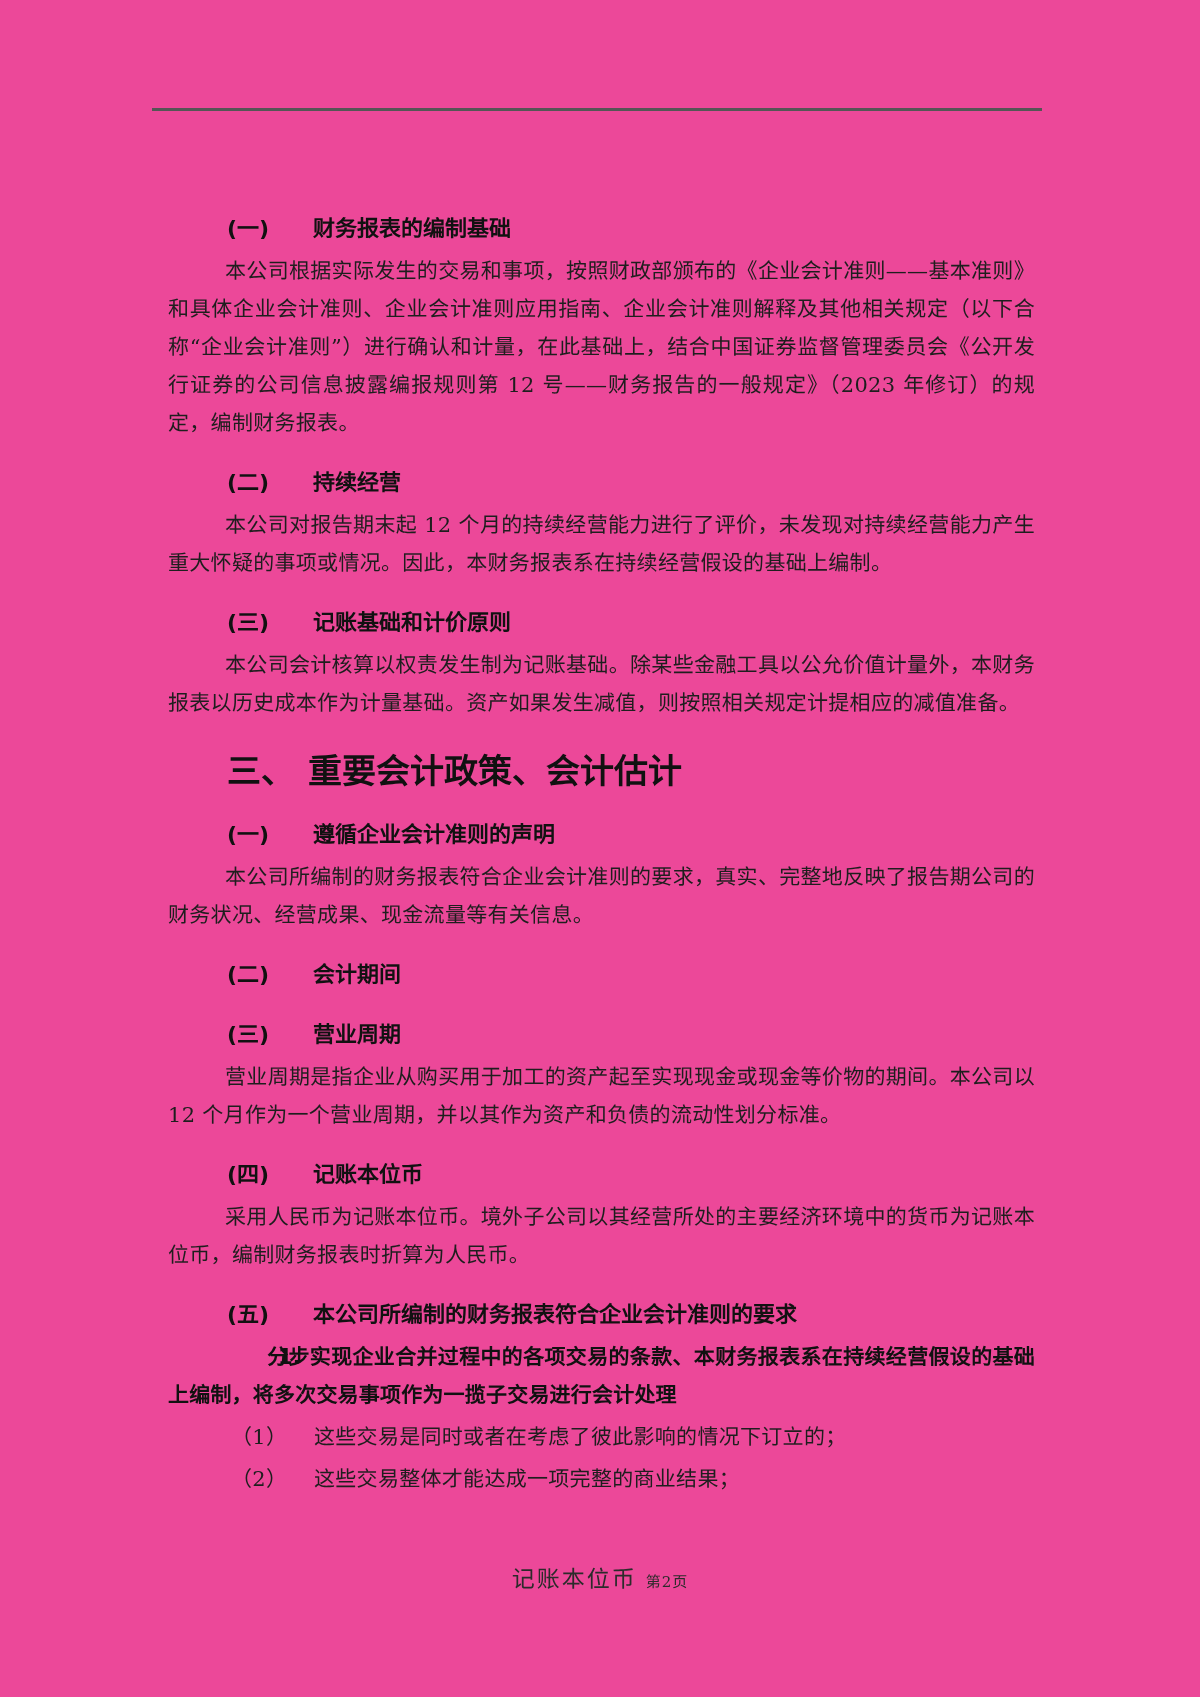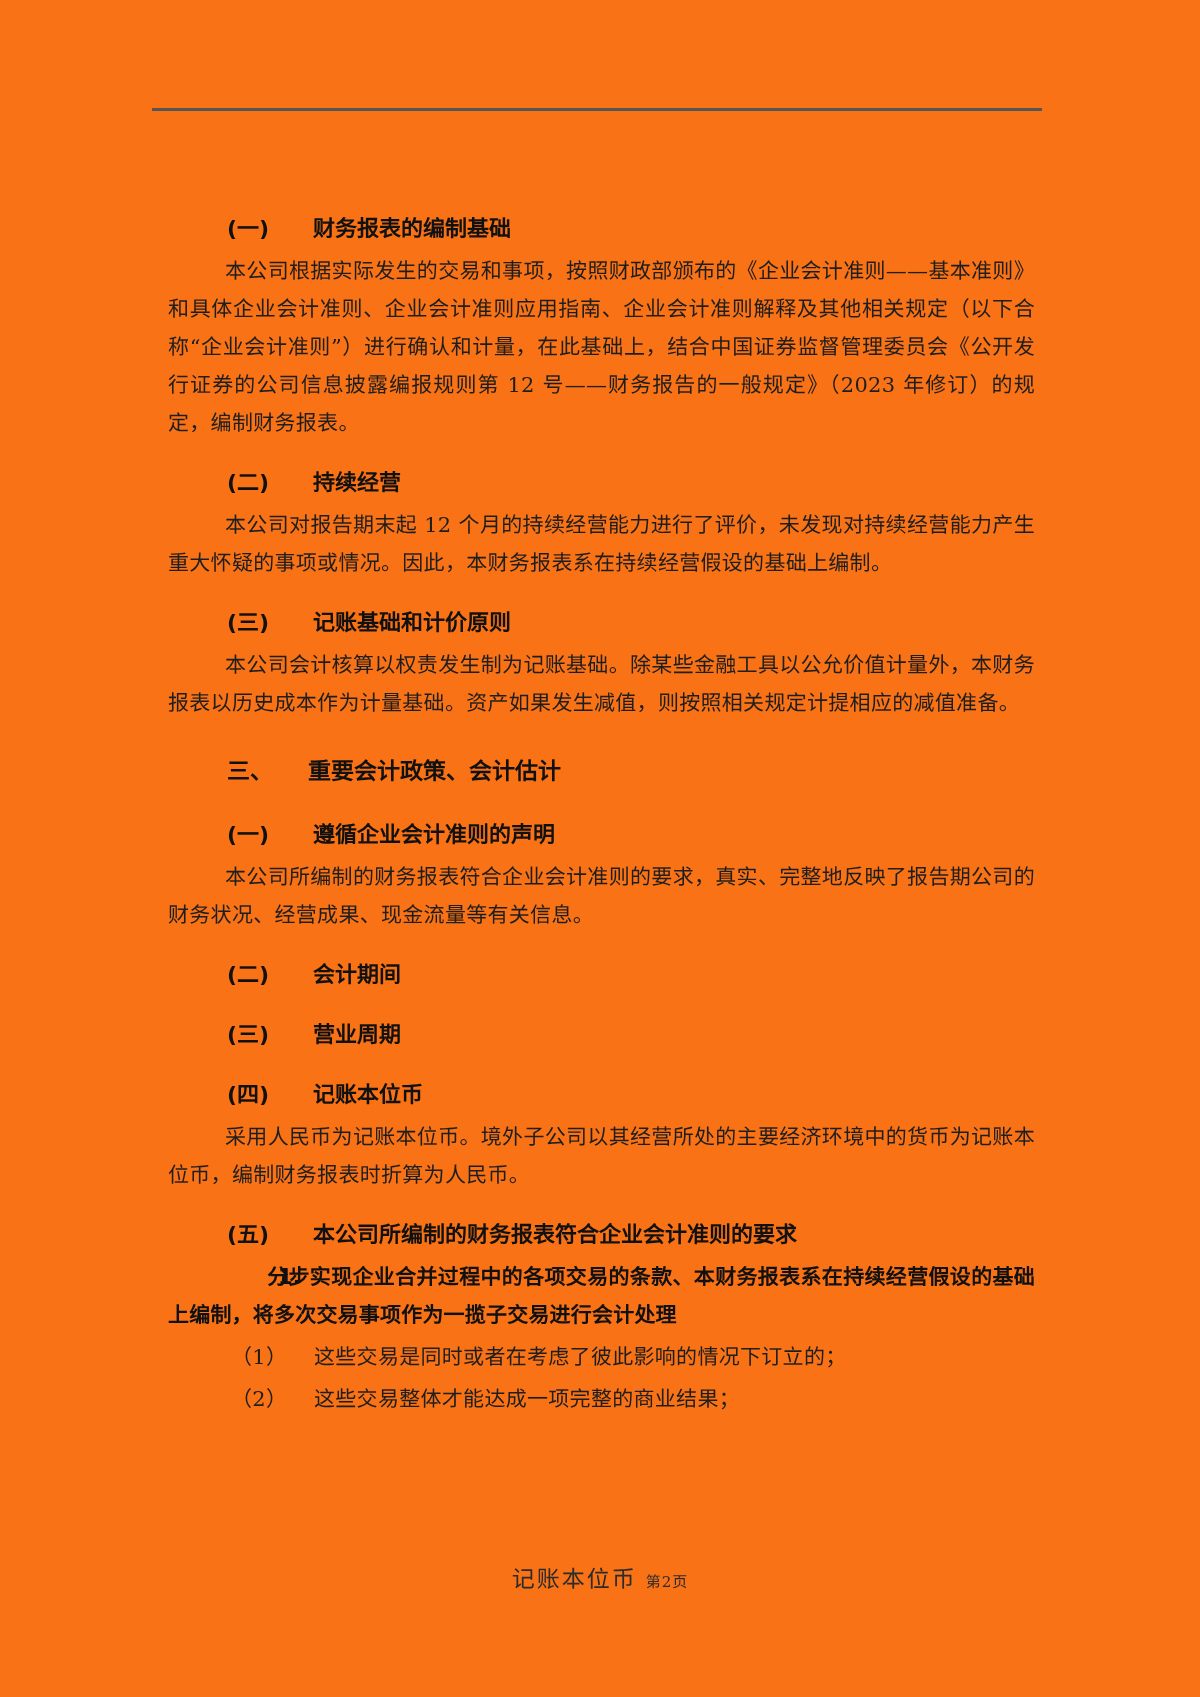--- a/index.html
+++ b/index.html
@@ -1,20 +1,20 @@
 <!DOCTYPE html>
 <html lang="zh-CN"><head>
 <meta charset="utf-8">
 <style>
   html,body { margin:0; padding:0; background:#e8e8e8; }
   .page {
     position:relative;
     width:1200px; height:1697px;
     margin:0 auto;
-    background:#f97316;
+    background:#ec4899;
     overflow:hidden;
     font-family:"DejaVu Serif","Liberation Serif",serif;
     color:#1e1e1e;
   }
   .top-rule {
     position:absolute;
     top:108px; left:152px;
     width:890px; height:3px;
     background:#555555;
   }
@@ -37,21 +37,21 @@
     font-size:22px;
     line-height:38px;
     color:#111111;
     margin:22px 0 4px 0;
     padding-left:59px;
   }
   .heading2 .lbl { display:inline-block; width:86px; }
   .heading1 {
     font-family:"DejaVu Sans","Liberation Sans",sans-serif;
     font-weight:700;
-    font-size:23px;
+    font-size:34px;
     line-height:46px;
     color:#111111;
     margin:26px 0 10px 0;
     padding-left:59px;
   }
   .heading1 .lbl { display:inline-block; width:81px; }
   .bold-para {
     font-family:"DejaVu Sans","Liberation Sans",sans-serif;
     font-weight:700;
     color:#111111;
@@ -87,20 +87,21 @@
       <p class="para">本公司根据实际发生的交易和事项，按照财政部颁布的《企业会计准则——基本准则》和具体企业会计准则、企业会计准则应用指南、企业会计准则解释及其他相关规定（以下合称“企业会计准则”）进行确认和计量，在此基础上，结合中国证券监督管理委员会《公开发行证券的公司信息披露编报规则第 12 号——财务报告的一般规定》（2023 年修订）的规定，编制财务报表。</p>
       <h3 class="heading2"><span class="lbl">(二)</span><span class="ttl">持续经营</span></h3>
       <p class="para">本公司对报告期末起 12 个月的持续经营能力进行了评价，未发现对持续经营能力产生重大怀疑的事项或情况。因此，本财务报表系在持续经营假设的基础上编制。</p>
       <h3 class="heading2"><span class="lbl">(三)</span><span class="ttl">记账基础和计价原则</span></h3>
       <p class="para">本公司会计核算以权责发生制为记账基础。除某些金融工具以公允价值计量外，本财务报表以历史成本作为计量基础。资产如果发生减值，则按照相关规定计提相应的减值准备。</p>
       <h2 class="heading1"><span class="lbl">三、</span><span class="ttl">重要会计政策、会计估计</span></h2>
       <h3 class="heading2"><span class="lbl">(一)</span><span class="ttl">遵循企业会计准则的声明</span></h3>
       <p class="para">本公司所编制的财务报表符合企业会计准则的要求，真实、完整地反映了报告期公司的财务状况、经营成果、现金流量等有关信息。</p>
       <h3 class="heading2"><span class="lbl">(二)</span><span class="ttl">会计期间</span></h3>
       <h3 class="heading2"><span class="lbl">(三)</span><span class="ttl">营业周期</span></h3>
+      <p class="para">营业周期是指企业从购买用于加工的资产起至实现现金或现金等价物的期间。本公司以 12 个月作为一个营业周期，并以其作为资产和负债的流动性划分标准。</p>
       <h3 class="heading2"><span class="lbl">(四)</span><span class="ttl">记账本位币</span></h3>
       <p class="para">采用人民币为记账本位币。境外子公司以其经营所处的主要经济环境中的货币为记账本位币，编制财务报表时折算为人民币。</p>
       <h3 class="heading2"><span class="lbl">(五)</span><span class="ttl">本公司所编制的财务报表符合企业会计准则的要求</span></h3>
       <p class="para bold-para"><span class="lbl-num">1.</span><span>分步实现企业合并过程中的各项交易的条款、本财务报表系在持续经营假设的基础上编制，将多次交易事项作为一揽子交易进行会计处理</span></p>
       <p class="list-item"><span class="lbl">（1）</span><span>这些交易是同时或者在考虑了彼此影响的情况下订立的；</span></p>
       <p class="list-item"><span class="lbl">（2）</span><span>这些交易整体才能达成一项完整的商业结果；</span></p>
     </main>
   <footer class="footer">
     <span class="footer-title">记账本位币</span><span class="footer-page">第2页</span>
   </footer>

